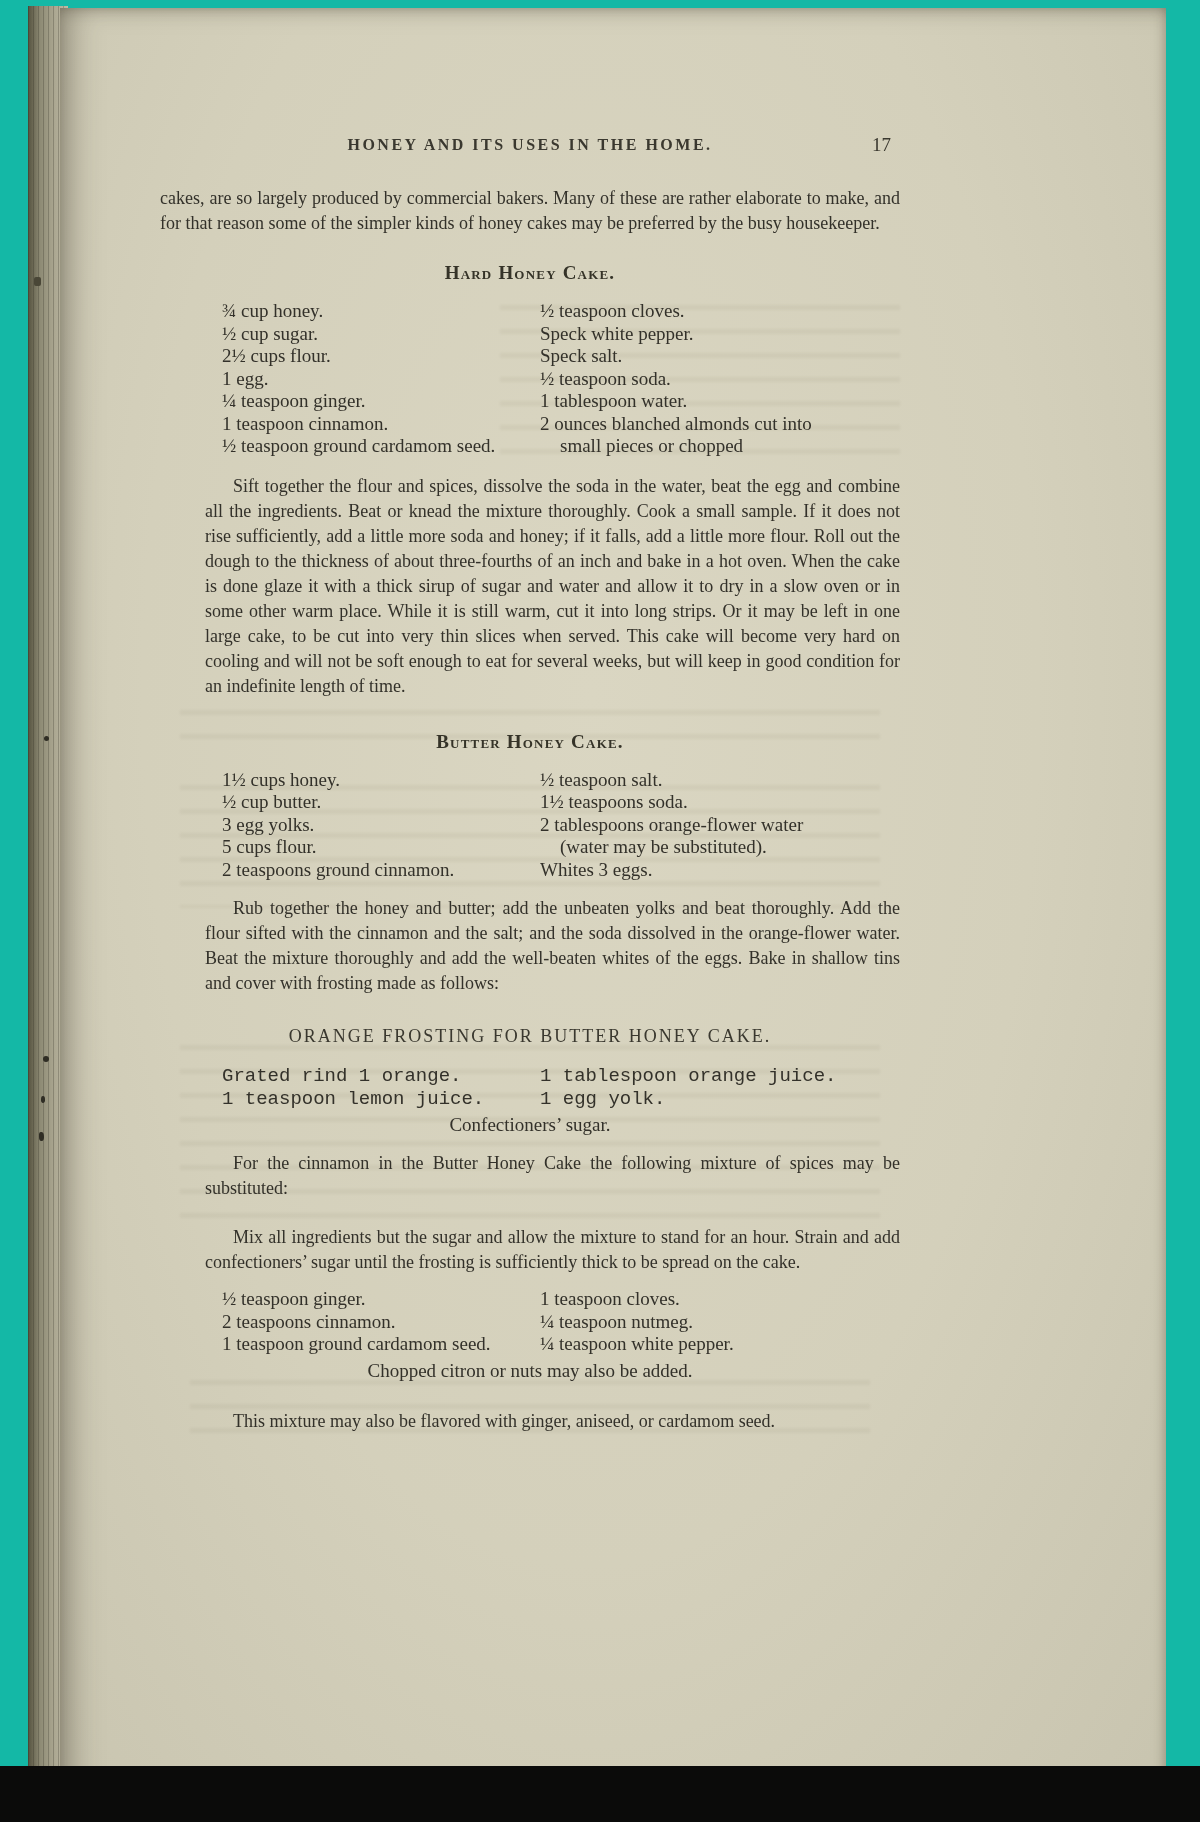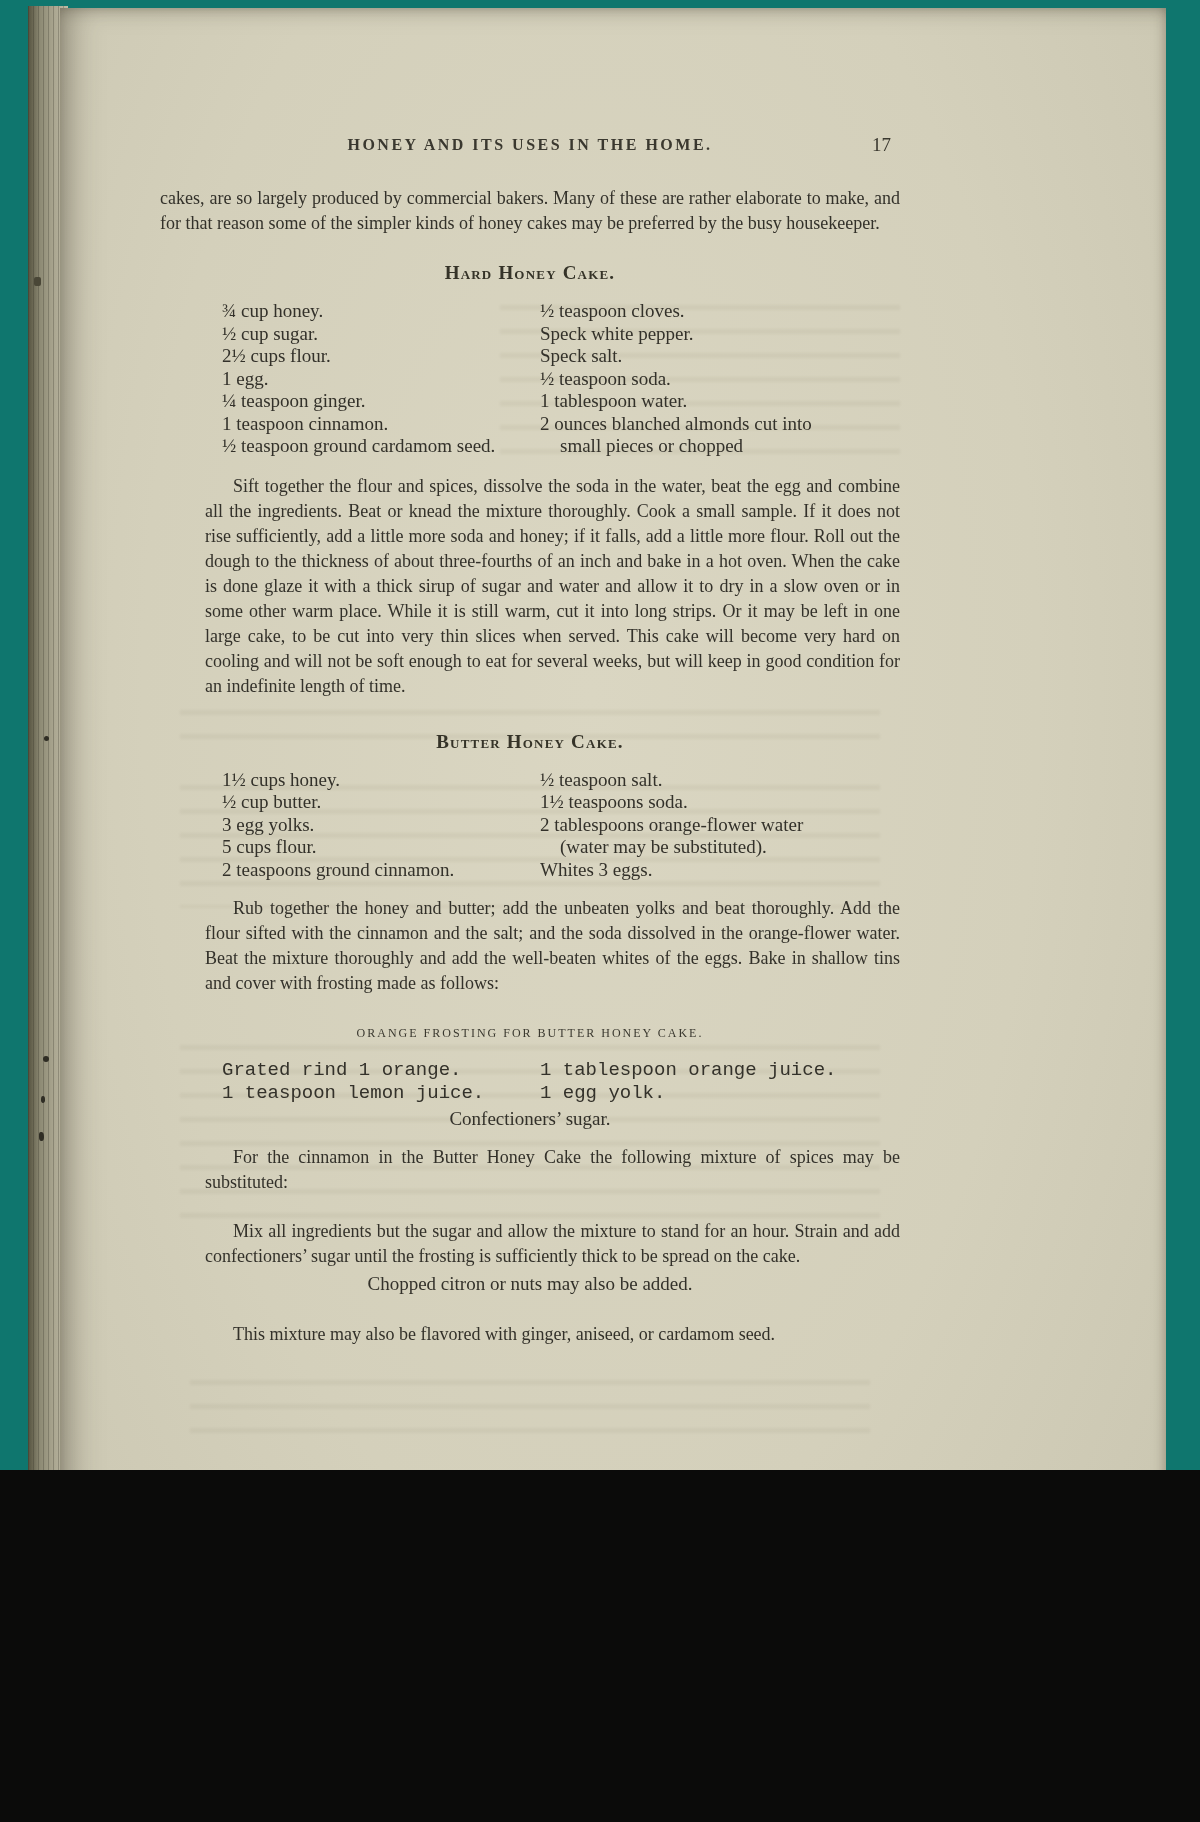--- a/index.html
+++ b/index.html
@@ -1,18 +1,18 @@
 <!DOCTYPE html>
 <html><head>
 <meta charset="utf-8">
 <style>
   html,body{margin:0;padding:0;background:#0b0b0a;}
   .scan{
-    position:relative;width:1200px;height:1470px;overflow:hidden;
-    background:#0f766e;
+    position:relative;width:1200px;height:1766px;overflow:hidden;
+    background:#14b8a6;
     font-family:"Liberation Serif","DejaVu Serif",serif;
     color:#34322b;
   }
   
   .page-edges{
     position:absolute;left:28px;top:6px;width:40px;height:1810px;
     background:linear-gradient(90deg,#55523f 0%,#8d8a74 30%,#aaa690 65%,#c0bca7 100%);
   }
   .page-edges::after{
     content:"";position:absolute;inset:0;
@@ -36,21 +36,21 @@
   .body{
     margin:0;font-size:18px;line-height:25px;text-align:justify;color:#33312a;
   }
   .indent{text-indent:28px;margin-left:45px;}
   .mt{margin-top:26px;}
   .h-recipe{
     margin:16px;margin-top:26px;text-align:center;font-variant:small-caps;
     font-weight:bold;font-size:19px;letter-spacing:1.2px;color:#353328;
   }
   .h-frosting{
-    margin:0;margin-top:30px;text-align:center;font-size:12px;letter-spacing:2px;
+    margin:0;margin-top:30px;text-align:center;font-size:18px;letter-spacing:2px;
     font-weight:normal;color:#3a382f;
   }
   .ing-row{display:flex;margin-top:13px;}
   .ing-left{margin-left:62px;width:318px;}
   .ing-right{flex:1;}
   .ing-item{font-size:19px;line-height:22.5px;white-space:nowrap;color:#33312a;}
   .ing-item.cont{padding-left:20px;}
   .center-line{font-size:19px;line-height:24px;text-align:center;margin-top:3px;color:#33312a;}
   .p-sift{margin-top:16px;}
   .p-after-list{margin-top:15px;}
@@ -162,19 +162,31 @@
           <div class="ing-item">1 tablespoon orange juice.</div>
           <div class="ing-item">1 egg yolk.</div>
         </div>
       </div>
       <div class="center-line">Confectioners’ sugar.</div>
 
       <p class="body indent p-subst">For the cinnamon in the Butter Honey Cake the following mixture of spices may be substituted:</p>
 
       <p class="body indent p-mix">Mix all ingredients but the sugar and allow the mixture to stand for an hour.  Strain and add confectioners’ sugar until the frosting is sufficiently thick to be spread on the cake.</p>
 
+      <div class="ing-row">
+        <div class="ing-left">
+          <div class="ing-item">½ teaspoon ginger.</div>
+          <div class="ing-item">2 teaspoons cinnamon.</div>
+          <div class="ing-item">1 teaspoon ground cardamom seed.</div>
+        </div>
+        <div class="ing-right">
+          <div class="ing-item">1 teaspoon cloves.</div>
+          <div class="ing-item">¼ teaspoon nutmeg.</div>
+          <div class="ing-item">¼ teaspoon white pepper.</div>
+        </div>
+      </div>
       <div class="center-line">Chopped citron or nuts may also be added.</div>
 
       <p class="body indent p-close">This mixture may also be flavored with ginger, aniseed, or cardamom seed.</p>
 
     </div>
   </div>
 </div>
 
 </body></html>

